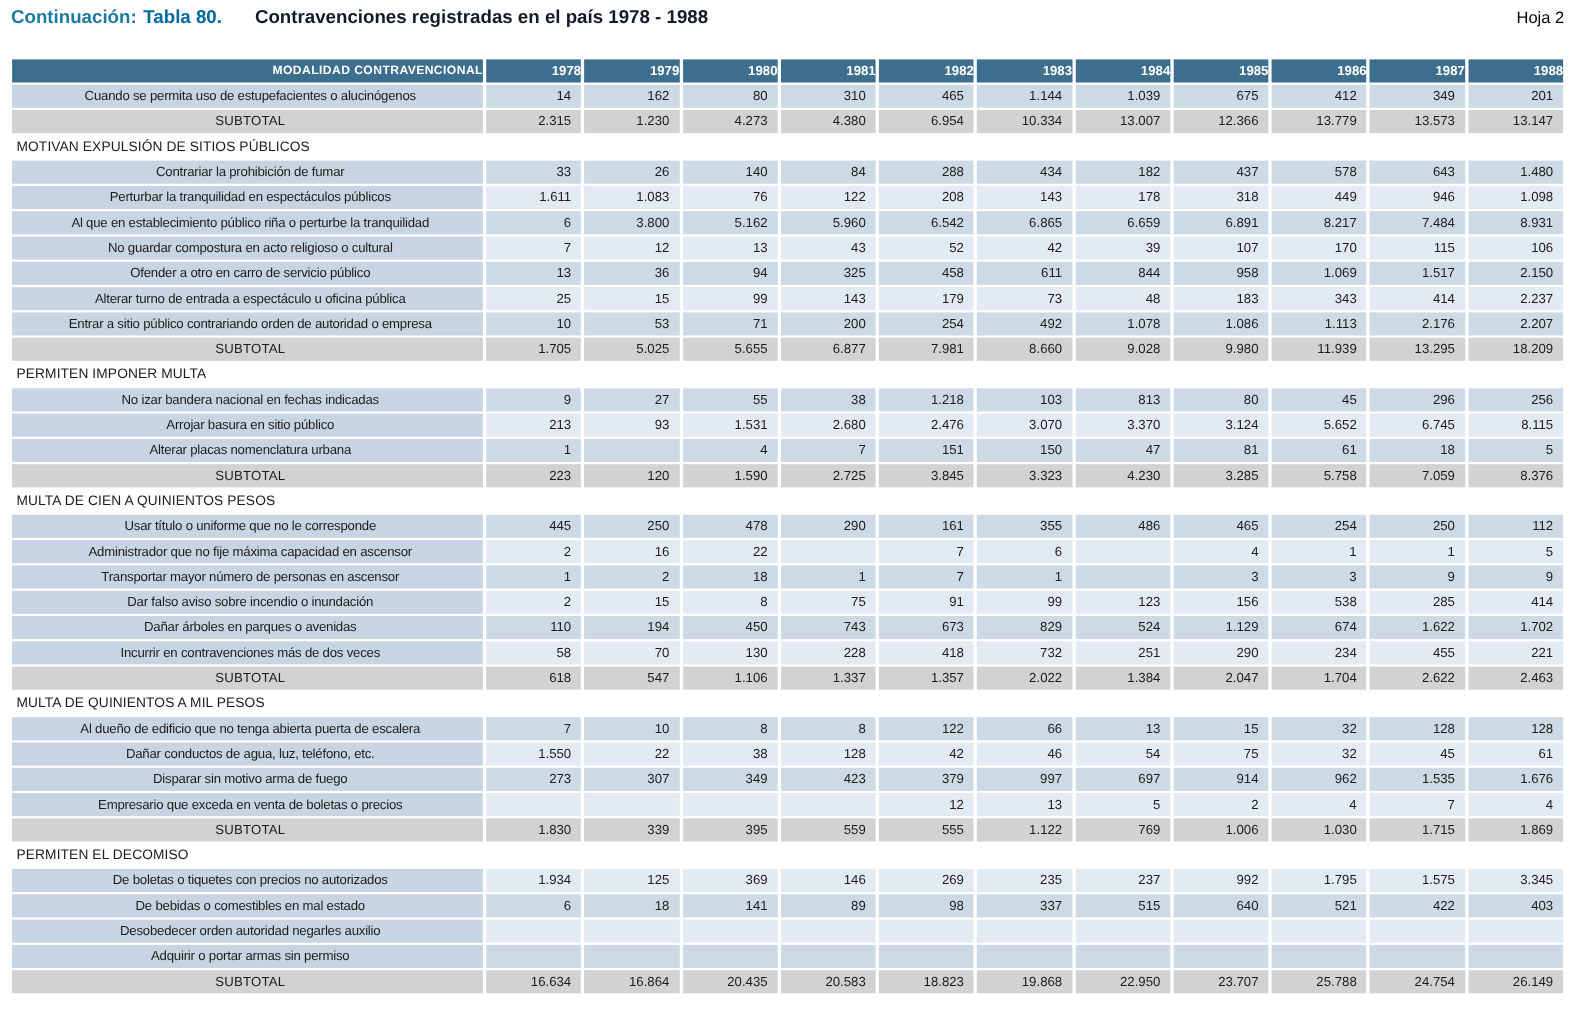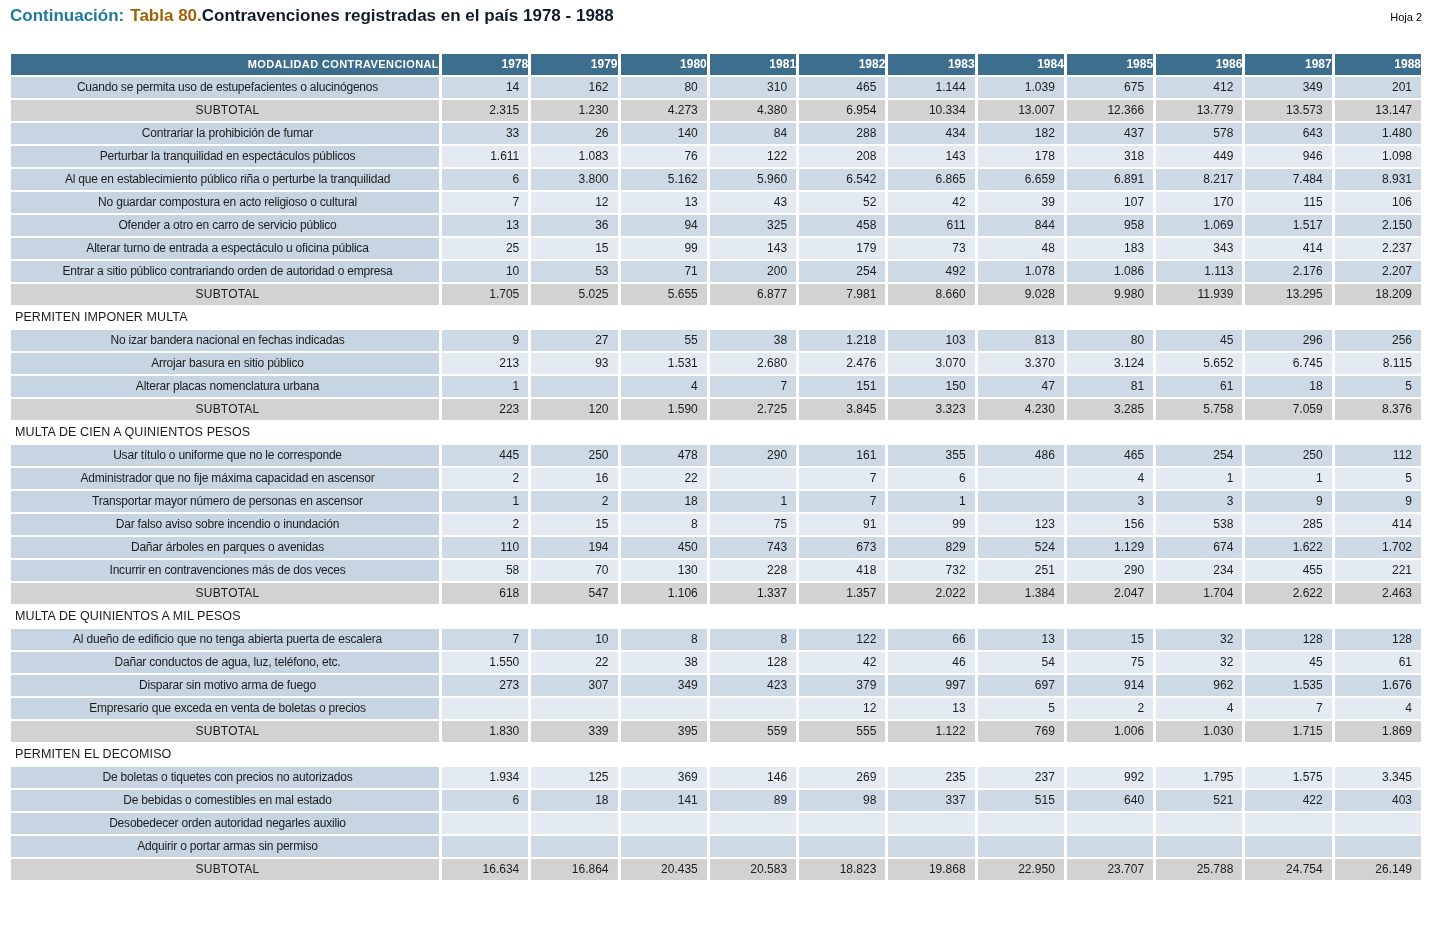--- a/index.html
+++ b/index.html
@@ -12,23 +12,23 @@
     --continuation-accent:#1e7aa0;
     --text:#1c1c1c;
   }
   *{margin:0;padding:0;box-sizing:border-box;}
   html,body{width:1432px;height:927px;background:#ffffff;overflow:hidden;
     font-family:"Liberation Sans","DejaVu Sans",sans-serif;color:var(--text);}
   .page{position:relative;width:1432px;height:650px;}
   .titlebar{position:absolute;left:10px;top:6px;right:10px;height:26px;
     display:flex;align-items:baseline;}
   .titlebar .continuation{color:var(--continuation-accent);font-weight:bold;font-size:17px;}
-  .titlebar .table-label{color:#a16207;font-weight:bold;font-size:17px;margin-left:6px;}
-  .titlebar .main-title{color:#121c28;font-weight:bold;font-size:17px;}
-  .titlebar .sheet{margin-left:auto;font-size:11px;color:#000;}
+  .titlebar .table-label{color:#0369a1;font-weight:bold;font-size:17px;margin-left:6px;}
+  .titlebar .main-title{color:#121c28;font-weight:bold;font-size:17px;margin-left:30px;}
+  .titlebar .sheet{margin-left:auto;font-size:15px;color:#000;}
   table.grid{position:absolute;left:8px;top:52px;width:1416px;
     border-collapse:separate;border-spacing:3px 2px;table-layout:fixed;}
   table.grid col.c-label{width:428px;}
   table.grid col.c-year{width:auto;}
   th,td{height:21px;font-size:12px;line-height:13px;vertical-align:middle;
     overflow:hidden;white-space:nowrap;}
   thead th{background:var(--header-bg);color:var(--header-text);
     font-weight:bold;text-align:right;font-size:12px;}
   thead th.h-label{font-size:11px;letter-spacing:0.4px;}
   td.label-cell{background:var(--label-cell-bg);text-align:center;padding-left:5px;
@@ -105,20 +105,23 @@
           <td class="num-cell">4.273</td>
           <td class="num-cell">4.380</td>
           <td class="num-cell">6.954</td>
           <td class="num-cell">10.334</td>
           <td class="num-cell">13.007</td>
           <td class="num-cell">12.366</td>
           <td class="num-cell">13.779</td>
           <td class="num-cell">13.573</td>
           <td class="num-cell">13.147</td>
         </tr>
+        <tr class="section">
+          <td colspan="12">MOTIVAN EXPULSIÓN DE SITIOS PÚBLICOS</td>
+        </tr>
         <tr class="item-a">
           <td class="label-cell">Contrariar la prohibición de fumar</td>
           <td class="num-cell">33</td>
           <td class="num-cell">26</td>
           <td class="num-cell">140</td>
           <td class="num-cell">84</td>
           <td class="num-cell">288</td>
           <td class="num-cell">434</td>
           <td class="num-cell">182</td>
           <td class="num-cell">437</td>

